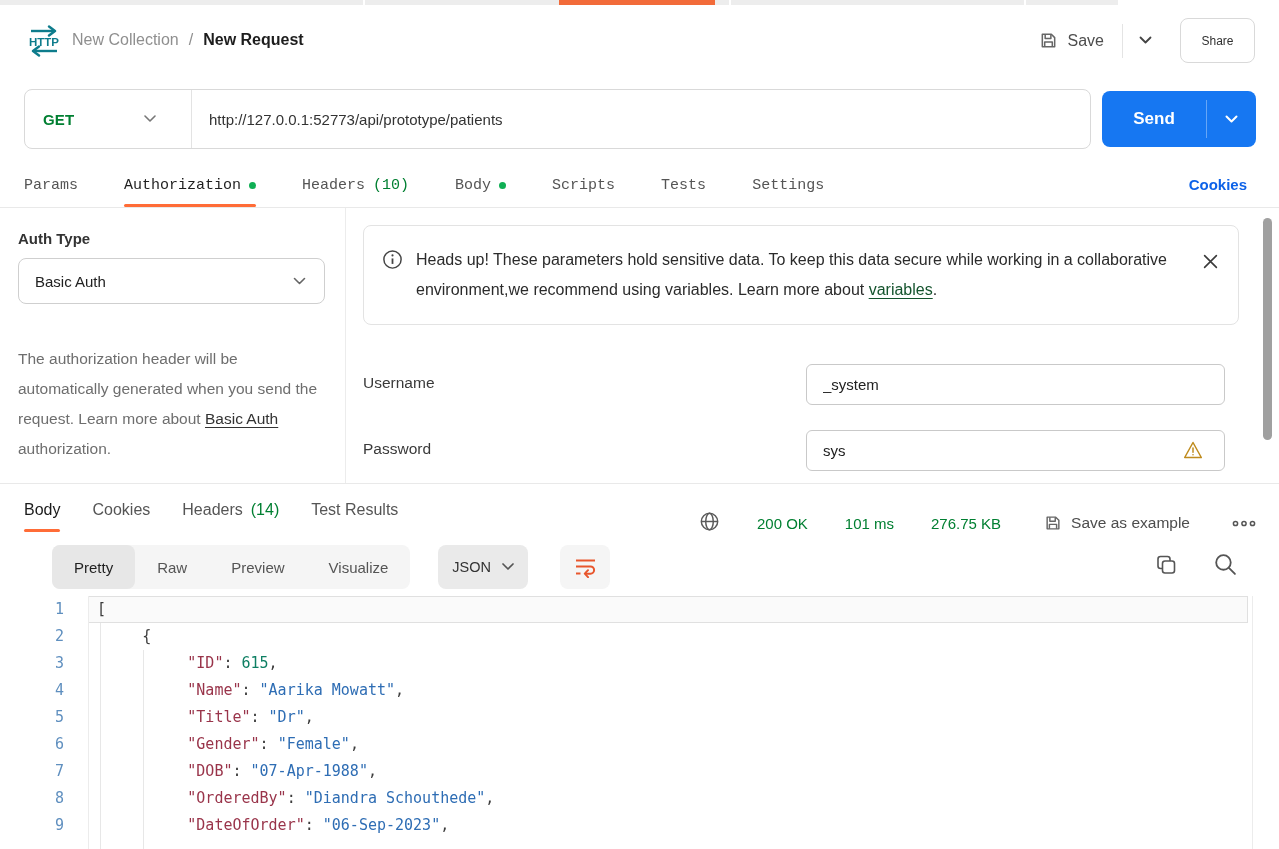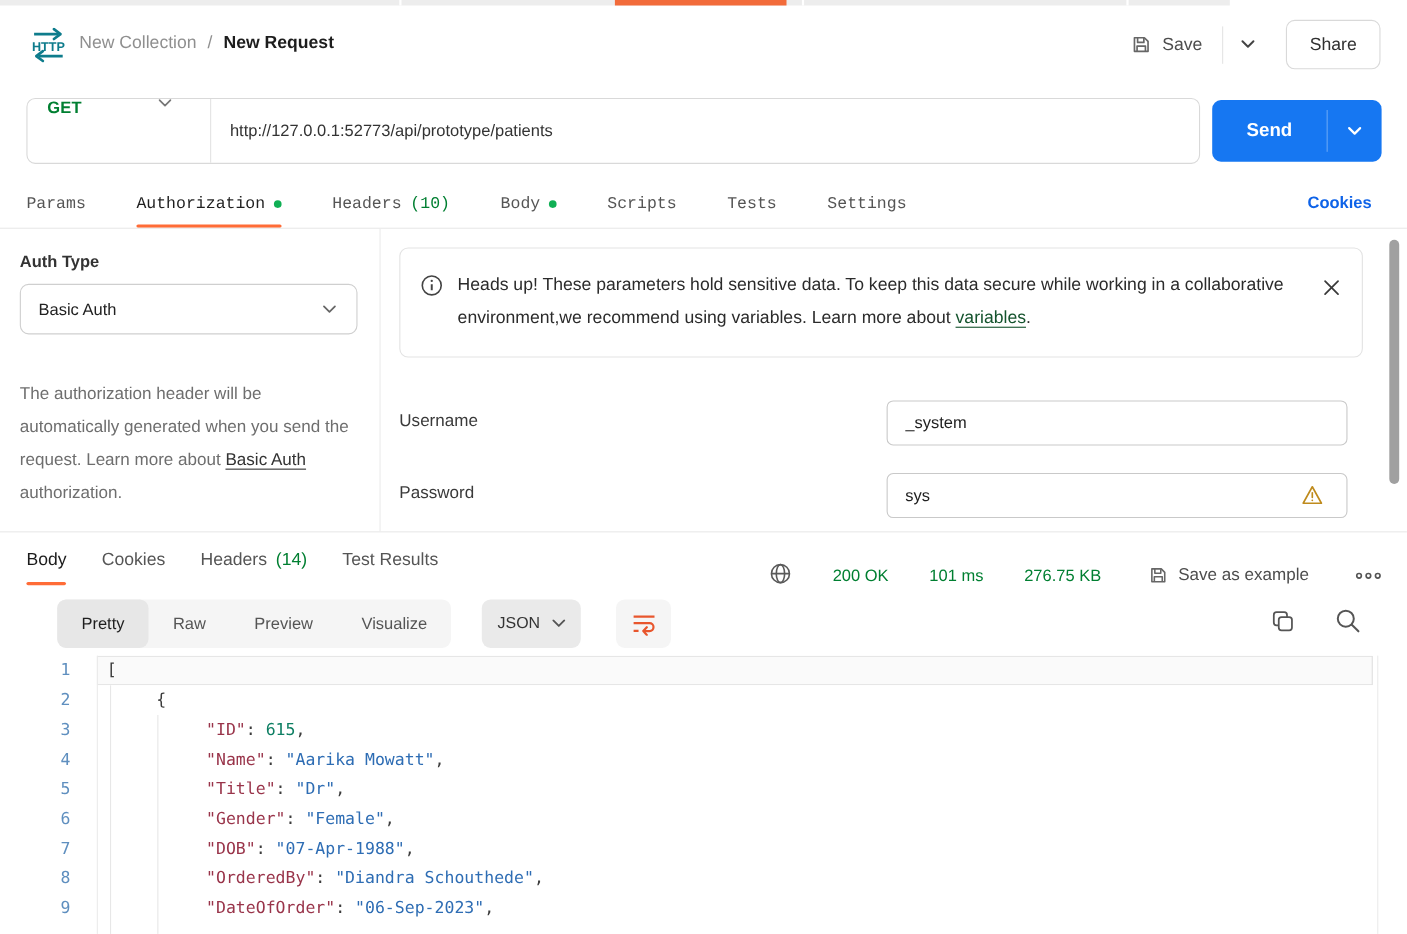--- a/index.html
+++ b/index.html
@@ -16,24 +16,24 @@
   
   .http-icon { position:absolute; left:26px; top:25px; width:36px; height:32px; }
   .crumbs { position:absolute; left:72px; top:31px; font-size:16px; display:flex; gap:10px; align-items:center; }
   .crumb-collection { color:#8f8f8f; cursor:pointer; }
   .crumb-sep { color:#8f8f8f; }
   .crumb-request { color:#1d1d1d; font-weight:700; }
   .header-right { position:absolute; right:24px; top:18px; height:45px; display:flex; align-items:center;justify-content:space-between; }
   .save-btn { display:flex; align-items:center; gap:10px; border:none; background:none; font-size:16px; color:#4d4d4d; cursor:pointer; font-family:inherit; padding:6px 4px; }
   .hdr-div { width:1px; height:34px; background:#e4e4e4; margin:0 10px 0 14px; }
   .save-caret { border:none; background:none; cursor:pointer; padding:6px; display:flex; align-items:center; }
-  .share-btn { margin-left:22px; width:86px; height:45px; border:1px solid #d9d9d9; border-radius:8px; background:#fff; font-size:16px; color:#303030; font-family:inherit; cursor:pointer; }
+  .share-btn { margin-left:22px; width:75px; height:45px; border:1px solid #d9d9d9; border-radius:8px; background:#fff; font-size:12px; color:#303030; font-family:inherit; cursor:pointer; }
   
   .url-box { position:absolute; left:24px; top:89px; width:1067px; height:60px; border:1px solid #d9d9d9; border-radius:8px; background:#fff; }
-  .method { position:absolute; left:0; top:0; width:166px; height:100%; background:none; border:none; display:flex; align-items:flex-start; padding-left:18px; cursor:pointer; font-family:inherit; }
+  .method { position:absolute; left:0; top:0; width:166px; height:100%; background:none; border:none; display:flex; align-items:center; padding-left:18px; cursor:pointer; font-family:inherit; }
   .method-label { font-size:15px; font-weight:700; color:#007f31; letter-spacing:.2px; }
   .method .chev { margin-left:70px; }
   .url-divider { position:absolute; left:166px; top:0; bottom:0; width:1px; background:#e3e3e3; }
   .url-input { position:absolute; left:184px; top:1px; bottom:1px; right:10px; border:none; outline:none; font-size:15px; color:#333; font-family:inherit; background:transparent; }
   .send-group { position:absolute; left:1102px; top:91px; width:154px; height:56px; background:#1677f2; border-radius:8px; display:flex; overflow:hidden; }
   .send-btn { flex:0 0 104px; background:none; border:none; color:#fff; font-size:17px; font-weight:700; font-family:inherit; cursor:pointer;text-align:center; }
   .send-div { width:1px; background:rgba(255,255,255,.35); margin:9px 0; }
   .send-caret { flex:1; background:none; border:none; cursor:pointer; display:flex; align-items:center; justify-content:center; }
   
   .req-tabs { position:absolute; left:24px; top:163px; height:44px; display:flex; gap:46px; align-items:stretch;font-family:Liberation Mono, monospace; }

